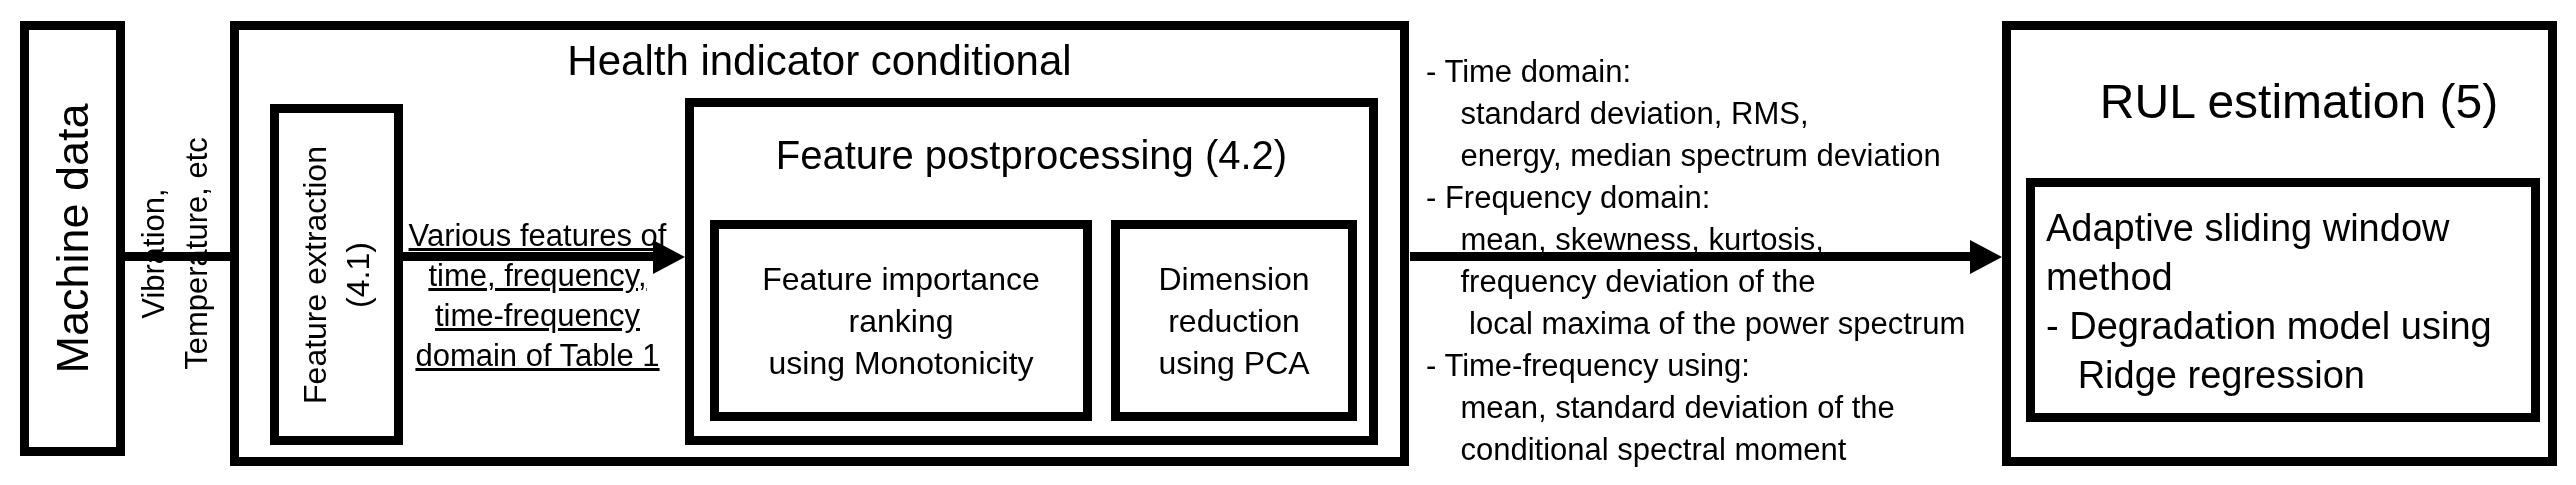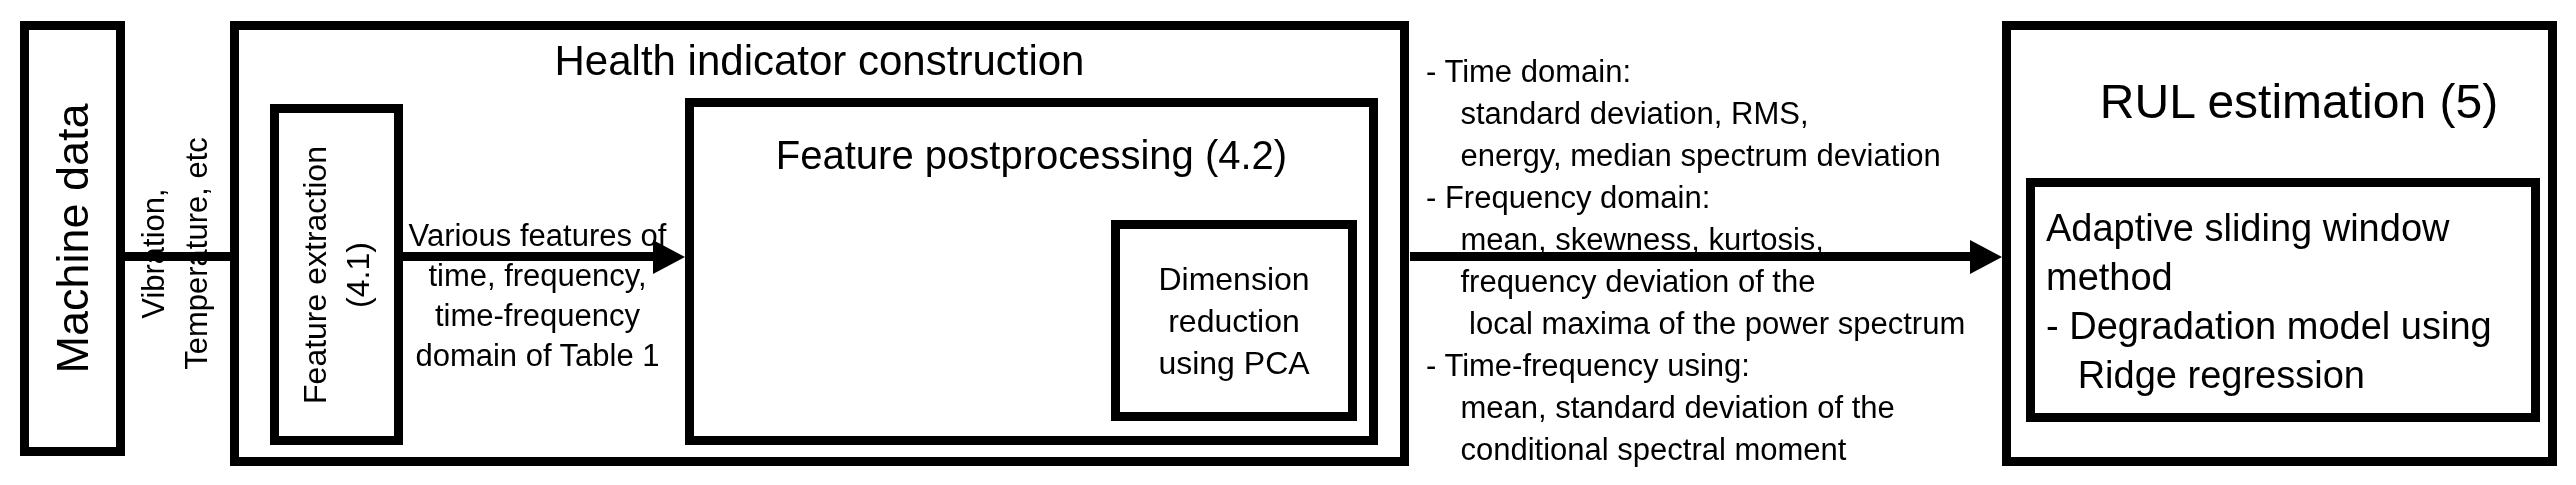--- a/index.html
+++ b/index.html
@@ -83,21 +83,21 @@
   #hic-box { left: 230px; top: 21px; width: 1179px; height: 445px; }
   #hic-title { left: 230px; top: 36px; width: 1179px; font-size: 42px; line-height: 50px; }
 
   #fe-box { left: 270px; top: 104px; width: 133px; height: 341px; }
   #fe-box .vtext { font-size: 32px; line-height: 43px; }
 
   #arrow2-line { left: 403px; top: 252px; width: 251px; }
   #arrow2-head { left: 653px; top: 240px; }
   #features-arrow-label {
     position: absolute; left: 328px; top: 216px; width: 419px;
-    font-size: 31px; line-height: 40px;
+    font-size: 31px; line-height: 40px; text-decoration: underline;
   }
 
   #fp-box { left: 685px; top: 98px; width: 693px; height: 347px; }
   #fp-title { left: 685px; top: 131px; width: 693px; font-size: 40px; line-height: 49px; }
 
   #fi-box { left: 710px; top: 220px; width: 382px; height: 201px; }
   #dr-box { left: 1111px; top: 220px; width: 246px; height: 201px; }
   #fi-box .flexcenter, #dr-box .flexcenter { font-size: 32px; line-height: 42px; }
 
   
@@ -127,39 +127,44 @@
       <div class="vtext">Machine data</div>
     </div>
   </div>
 
   <div class="hline" id="arrow1-line"></div>
   <div class="ahead" id="arrow1-head"></div>
   <div id="input-arrow-label">Vibration,
 Temperature, etc</div>
 
   <div class="box" id="hic-box"></div>
-  <div class="title" id="hic-title">Health indicator construction</div>
+  <div class="title" id="hic-title">Health indicator conditional</div>
 
   <div class="box" id="fe-box">
     <div class="vwrap">
       <div class="vtext">Feature extraction
 (4.1)</div>
     </div>
   </div>
 
   <div class="hline" id="arrow2-line"></div>
   <div class="ahead" id="arrow2-head"></div>
   <div class="centerlines" id="features-arrow-label">Various features of
 time, frequency,
 time-frequency
 domain of Table 1</div>
 
   <div class="box" id="fp-box"></div>
   <div class="title" id="fp-title">Feature postprocessing (4.2)</div>
 
+  <div class="box" id="fi-box">
+    <div class="flexcenter">Feature importance
+ranking
+using Monotonicity</div>
+  </div>
 
   <div class="box" id="dr-box">
     <div class="flexcenter">Dimension
 reduction
 using PCA</div>
   </div>
 
   <div class="hline" id="arrow3-line"></div>
   <div class="ahead" id="arrow3-head"></div>
 

